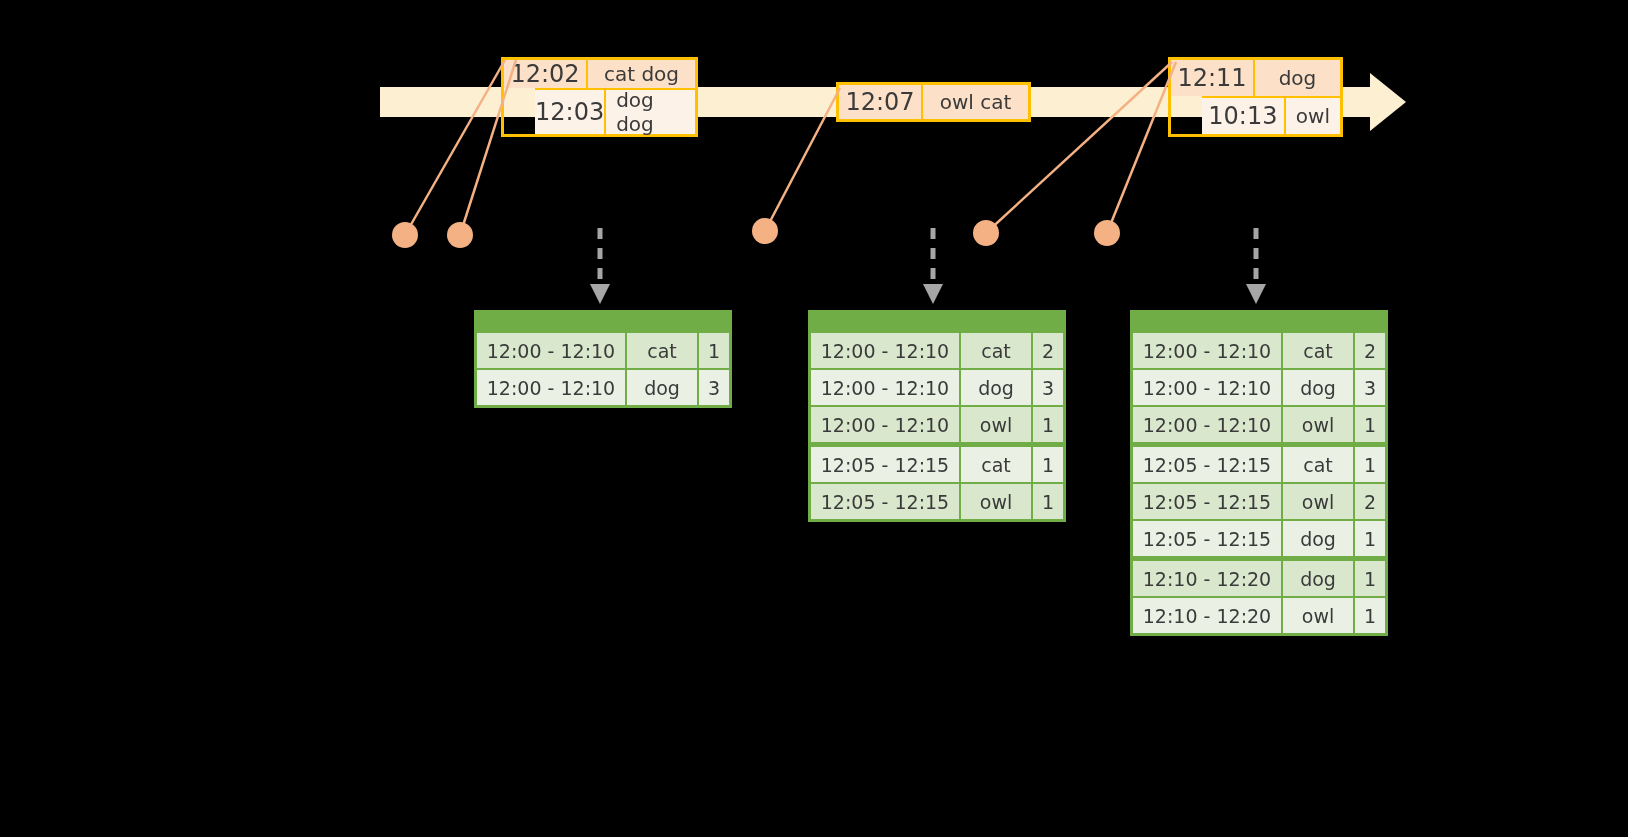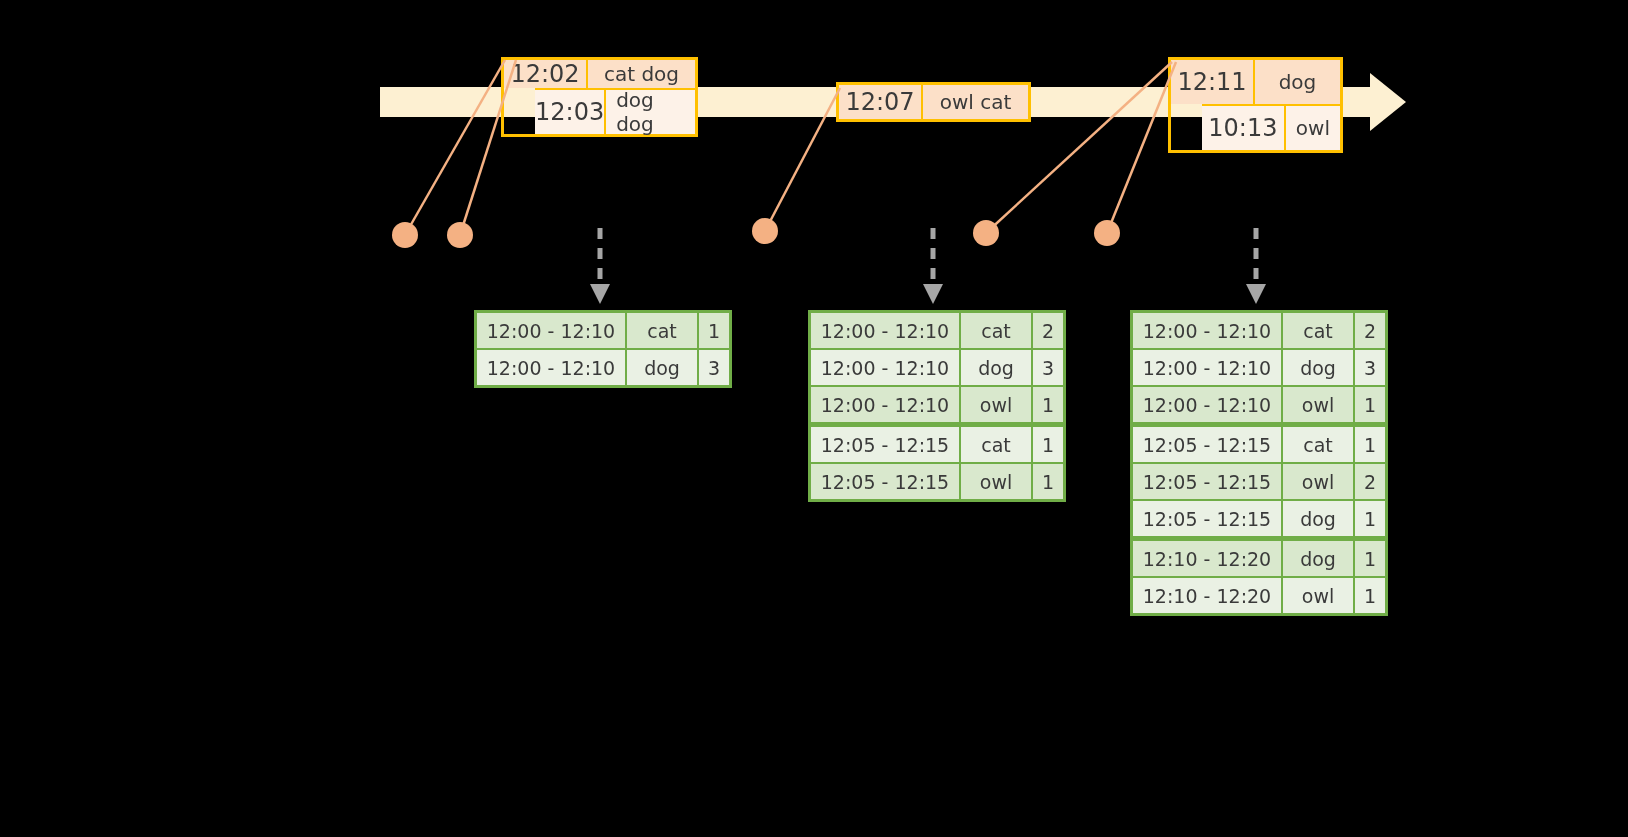--- a/index.html
+++ b/index.html
@@ -83,21 +83,21 @@
     align-items: center;
     justify-content: center;
     font-size: 20px;
     color: #3a3a3a;
     box-sizing: border-box;
     padding: 8px 10px;
   }
 
   #box-a { left: 501px; top: 57px;  width: 197px; height: 80px; }
   #box-b { left: 836px; top: 82px;  width: 195px; height: 40px; }
-  #box-c { left: 1168px; top: 57px; width: 175px; height: 96px; }
+  #box-c { left: 1168px; top: 57px; width: 175px; height: 80px; }
 
   
   .conn-dot {
     position: absolute;
     width: 26px;
     height: 26px;
     border-radius: 50%;
     background: #f4b183;
   }
   .conn-line {
@@ -121,20 +121,21 @@
     background: #70ad47;
     display: flex;
     flex-direction: column;
     gap: 2px;
     padding: 0;
   }
   .rt-group {
     display: flex;
     flex-direction: column;
     gap: 2px;
+    margin-top: 20px;
   }
   .rt-group + .rt-group {
     margin-top: 3px;
   }
   .rt-row {
     display: flex;
     flex-direction: row;
     height: 35px;
   }
   .rt-row.shade .rt-cell { background: #d9e8cd; }

